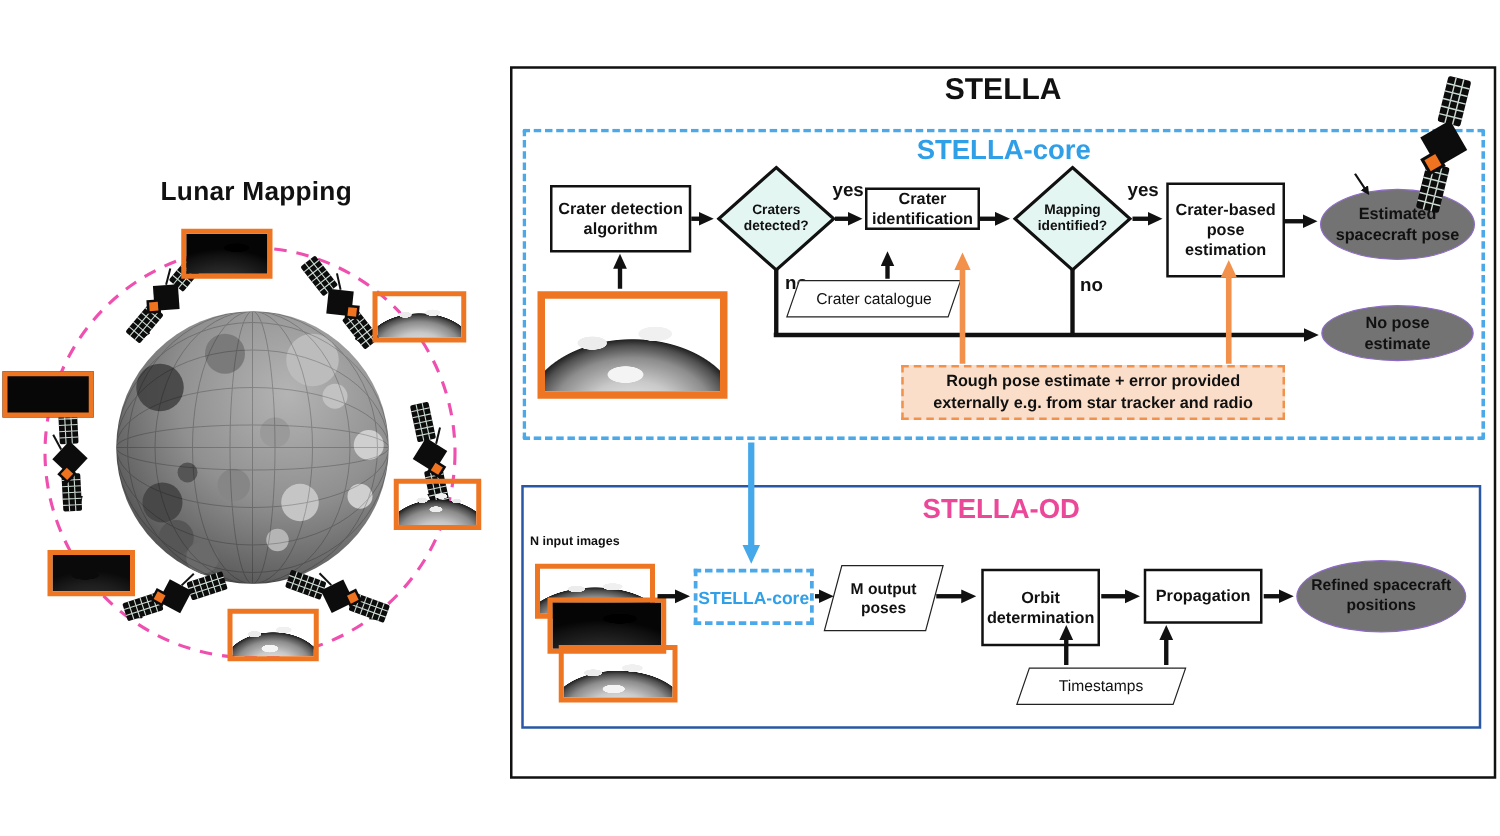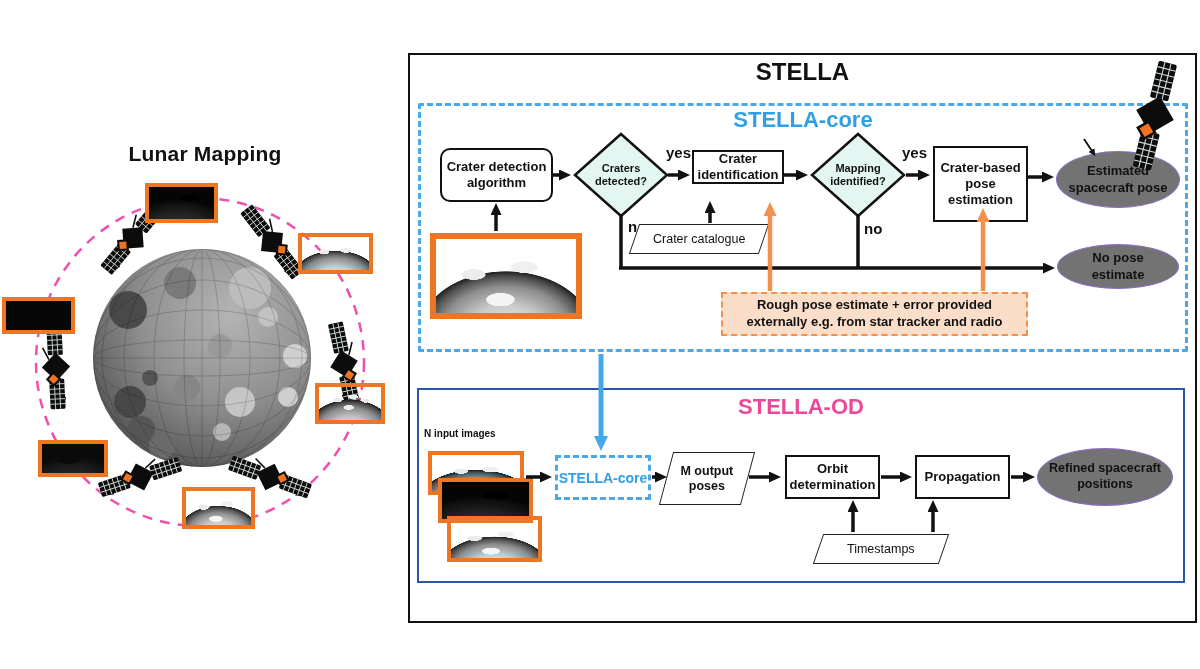--- a/index.html
+++ b/index.html
@@ -153,21 +153,21 @@
 
   <div class="abs outer-box"></div>
   <div class="abs stella-title">STELLA</div>
 
   <div class="abs core-box"></div>
   <div class="abs core-title">STELLA-core</div>
 
   <div class="abs od-box"></div>
   <div class="abs od-title">STELLA-OD</div>
 
-  <div class="pbox" style="left:440px;top:148px;width:113px;height:54px;border-radius:10px;">Crater detection algorithm</div>
+  <div class="pbox" style="left:440px;top:148px;width:113px;height:54px;">Crater detection algorithm</div>
 
   <div class="diamond" style="left:573px;top:132px;">
     <svg width="96" height="86" viewBox="0 0 96 86">
       <polygon points="48,2 94,43 48,84 2,43" fill="#e3f6f2" stroke="#111" stroke-width="2.5"></polygon>
     </svg>
     <span class="dtext">Craters detected?</span>
   </div>
 
   <div class="pbox" style="left:692px;top:150px;width:92px;height:34px;">Crater identification</div>
 
@@ -203,21 +203,21 @@
   <div class="thumb m-bright3" style="left:428px;top:451px;width:96px;height:44px;"></div>
   <div class="thumb m-faintdark" style="left:438px;top:478px;width:95px;height:45px;"></div>
   <div class="thumb m-bright" style="left:447px;top:516px;width:95px;height:46px;"></div>
 
   <div class="coreref">STELLA-core</div>
 
   <div class="para" style="left:666px;top:452px;width:82px;height:53px;transform:skewX(-15deg);">
     <span style="transform:skewX(15deg);font-weight:bold;white-space:normal;text-align:center;line-height:1.2;">M output poses</span>
   </div>
 
-  <div class="pbox" style="left:785px;top:455px;width:95px;height:44px;">Orbit determination</div>
+  <div class="pbox" style="left:785px;top:455px;width:95px;height:62px;">Orbit determination</div>
   <div class="pbox" style="left:915px;top:455px;width:95px;height:44px;">Propagation</div>
 
   <div class="ellipse" style="left:1037px;top:448px;width:136px;height:58px;font-size:12.5px;">Refined spacecraft positions</div>
 
   <div class="para" style="left:818px;top:534px;width:126px;height:30px;">
     <span>Timestamps</span>
   </div>
 
   <svg class="layer" width="1200" height="669" viewBox="0 0 1200 669">
     <defs>

